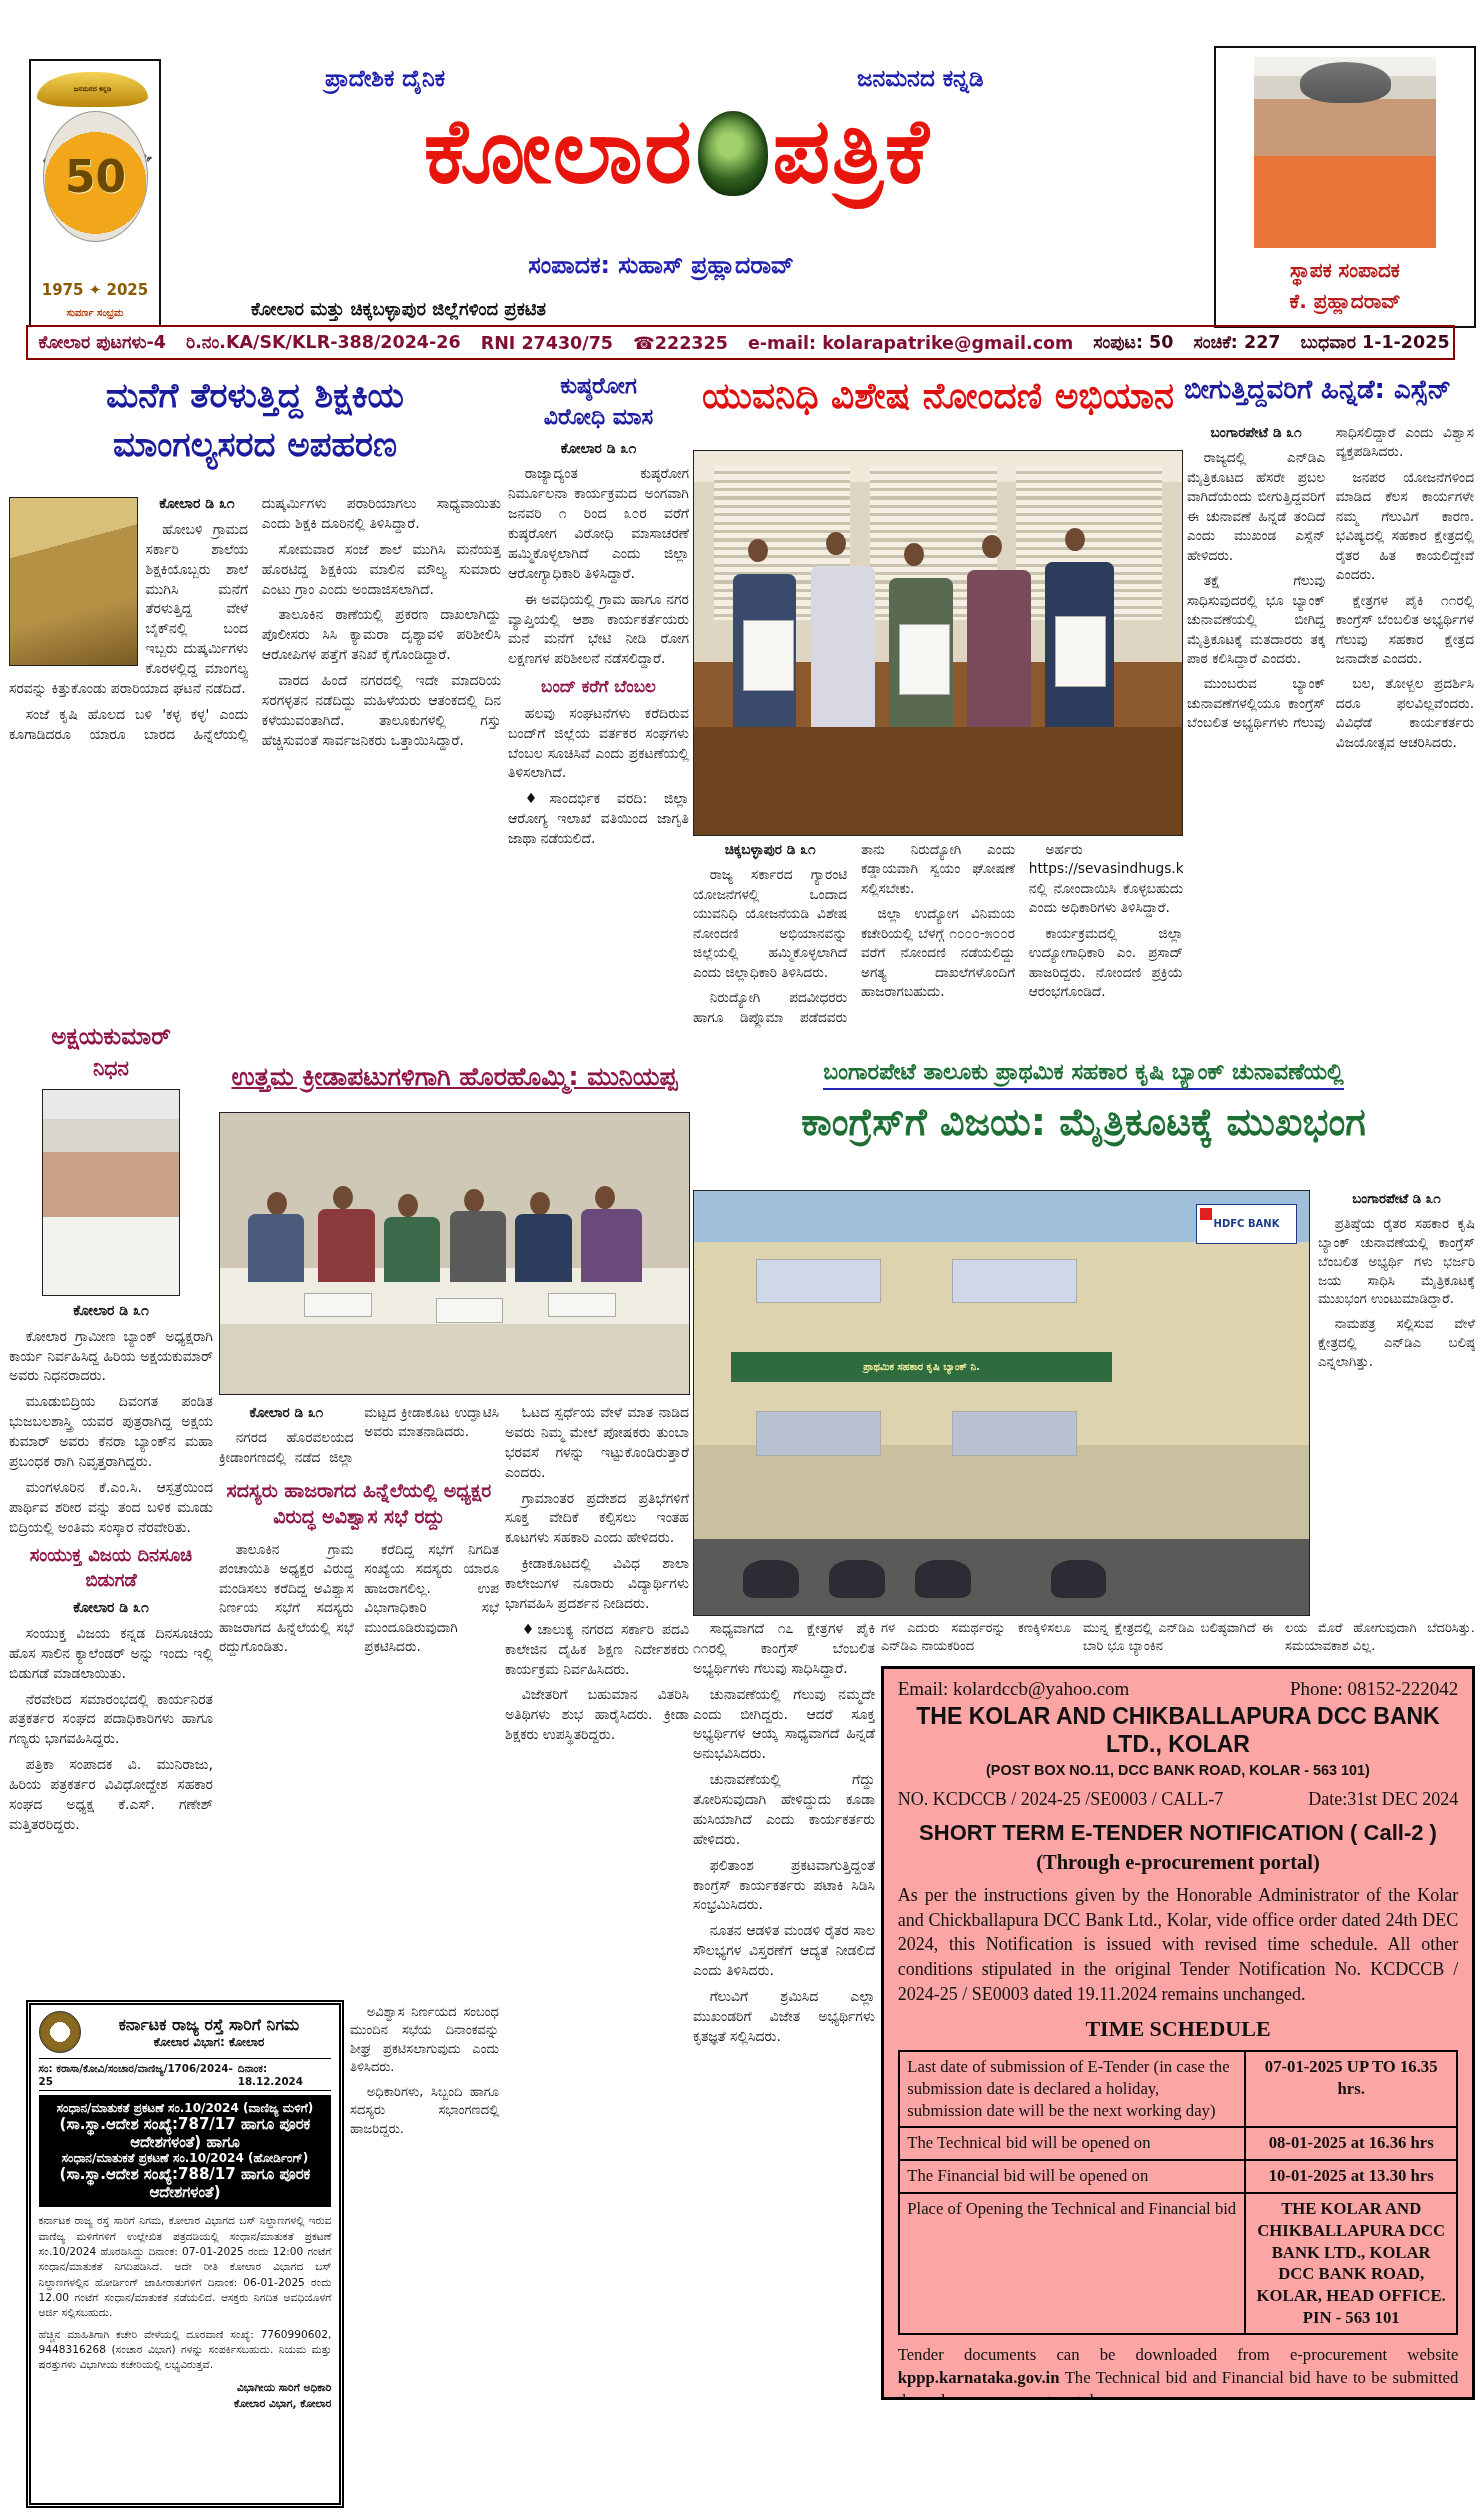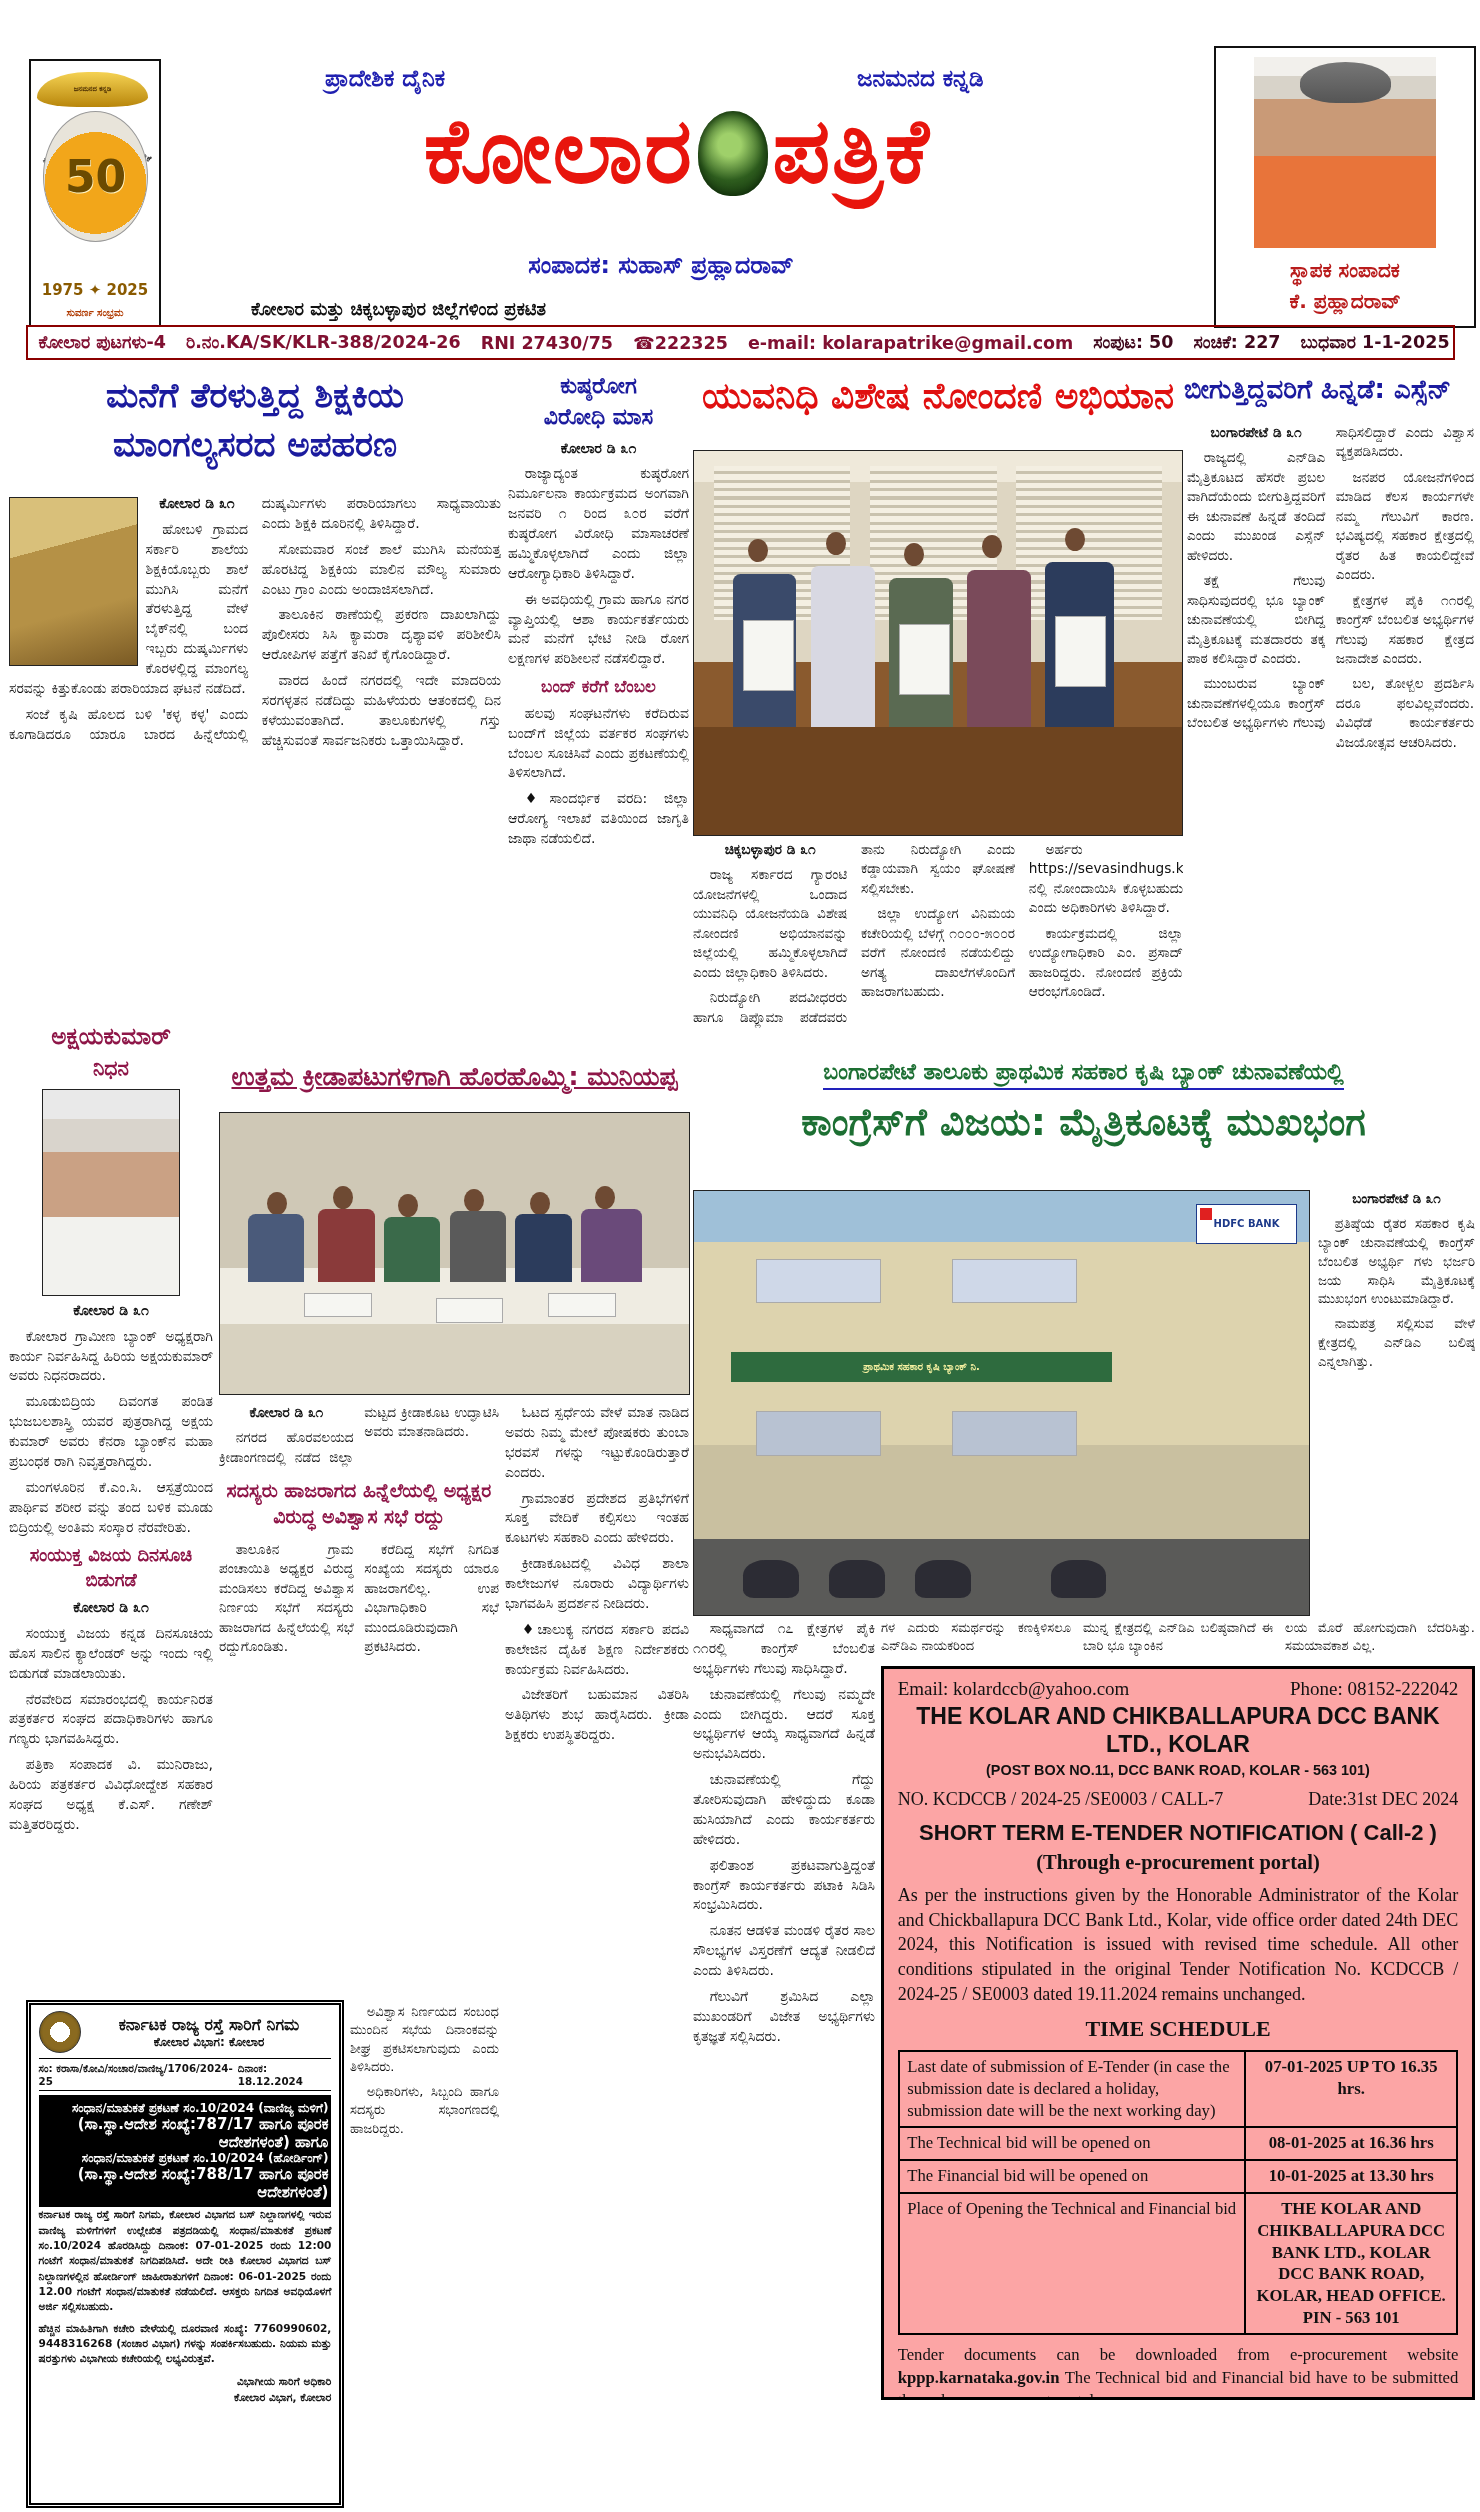--- a/index.html
+++ b/index.html
@@ -59,24 +59,24 @@
   
   .kicker-wrap{text-align:center;}
   .kicker{display:inline-block;border-bottom:2.3px solid #2222bb;padding-bottom:3.8px;}
   
   .ad{left:26px;top:2000px;width:318px;height:508px;border:5.3px double #000;box-sizing:border-box;padding:6px 7.6px;background:#fff;overflow:hidden;}
   .ad-head{display:flex;align-items:center;gap:6px;}
   .ad-logo{width:40px;height:40px;border-radius:50%;background:radial-gradient(circle,#fff 0 35%,#8a6a20 35% 60%,#4a3a10 100%);border:1.5px solid #333;flex:0 0 auto;}
   .ad-title{font-size:16px;font-weight:bold;line-height:1.2;}
   .ad-sub{font-size:12px;font-weight:bold;text-align:center;}
   .ad-ref{display:flex;justify-content:space-between;font-size:10.3px;font-weight:bold;border-top:1.5px solid #000;border-bottom:1.5px solid #000;padding:3px 0;margin-top:4.6px;}
-  .ad-band{background:#000;color:#fff;text-align:right;padding:6px 3px;margin-top:4.6px;font-weight:bold;}
+  .ad-band{background:#000;color:#fff;text-align:center;padding:6px 3px;margin-top:4.6px;font-weight:bold;}
   .ad-band .l1{font-size:12px;}
   .ad-band .l2{font-size:15px;}
-  .ad-body{font-size:10.6px;line-height:1.45;font-weight:bold;}
+  .ad-body{font-size:10.6px;line-height:1.45;margin-top:6px;}
   .ad-sign{text-align:right;font-weight:bold;font-size:10.6px;margin-top:7.6px;line-height:1.5;}
   
   .tender{left:881px;top:1666px;width:594px;height:734px;border:3.8px solid #000;box-sizing:border-box;padding:9px 13.7px;background:#fca5a5;overflow:hidden;}
   .t-row{display:flex;justify-content:space-between;font-size:19px;}
   .t-bank{font-size:23px;font-weight:bold;text-align:center;line-height:1.25;margin-top:1.5px;font-family:"Liberation Sans",sans-serif;}
   .t-addr{font-size:14.4px;font-weight:bold;text-align:center;margin-top:3px;font-family:"Liberation Sans",sans-serif;}
   .t-ref{display:flex;justify-content:space-between;font-size:18px;margin-top:10.6px;}
   .t-head{font-size:22px;font-weight:bold;text-align:center;margin-top:10.6px;font-family:"Liberation Sans",sans-serif;}
   .t-subhead{font-size:20.5px;font-weight:bold;text-align:center;margin-top:4.6px;}
   .t-para{font-size:18px;line-height:1.38;margin-top:9px;}

